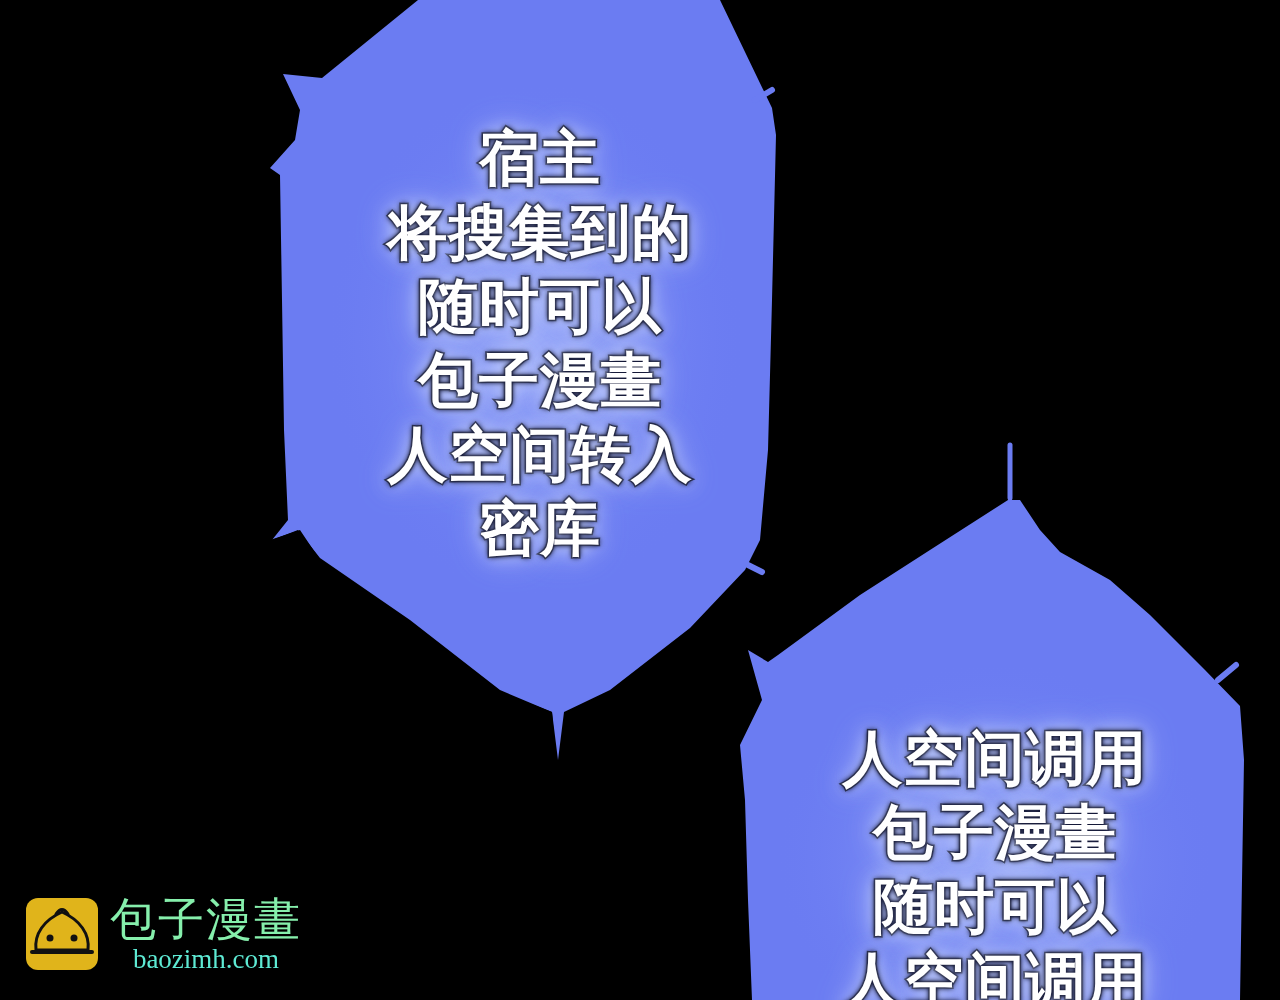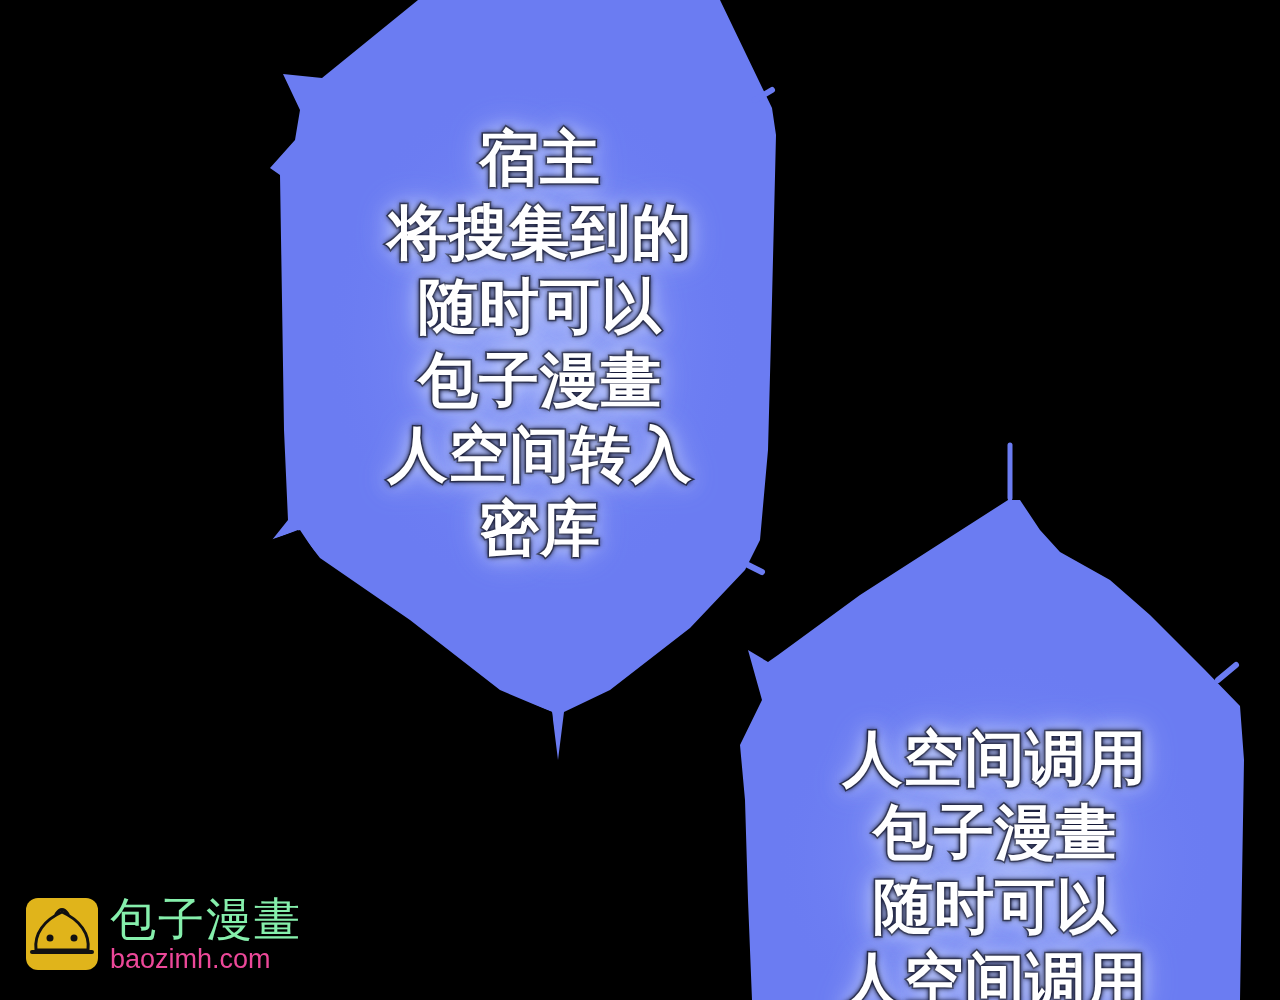--- a/index.html
+++ b/index.html
@@ -37,22 +37,23 @@
     .wm-logo {
       width: 72px; height: 72px; border-radius: 12px;
       background: #e0b41b; position: relative;
     }
     .wm-text { margin-left: 12px; display: flex; flex-direction: column; }
     .wm-cn {
       color: #86efac; font-size: 46px; line-height: 50px; letter-spacing: 2px;
       font-family: "DejaVu Sans", sans-serif;
     }
     .wm-url {
-      color: #ec4899; font-size: 27px; line-height: 30px;
-      font-family: Liberation Sans, sans-serif;
+      color: #5eead4; font-size: 27px; line-height: 30px;
+      font-family: Liberation Serif, serif;
+      text-align: center;
     }
   </style>
 </head>
 <body>
 
 <div class="scene">
 
   <svg class="bubbles" width="1280" height="1000" viewBox="0 0 1280 1000">
     <defs>
       <radialGradient id="glow1" cx="0.5" cy="0.5" r="0.5">

